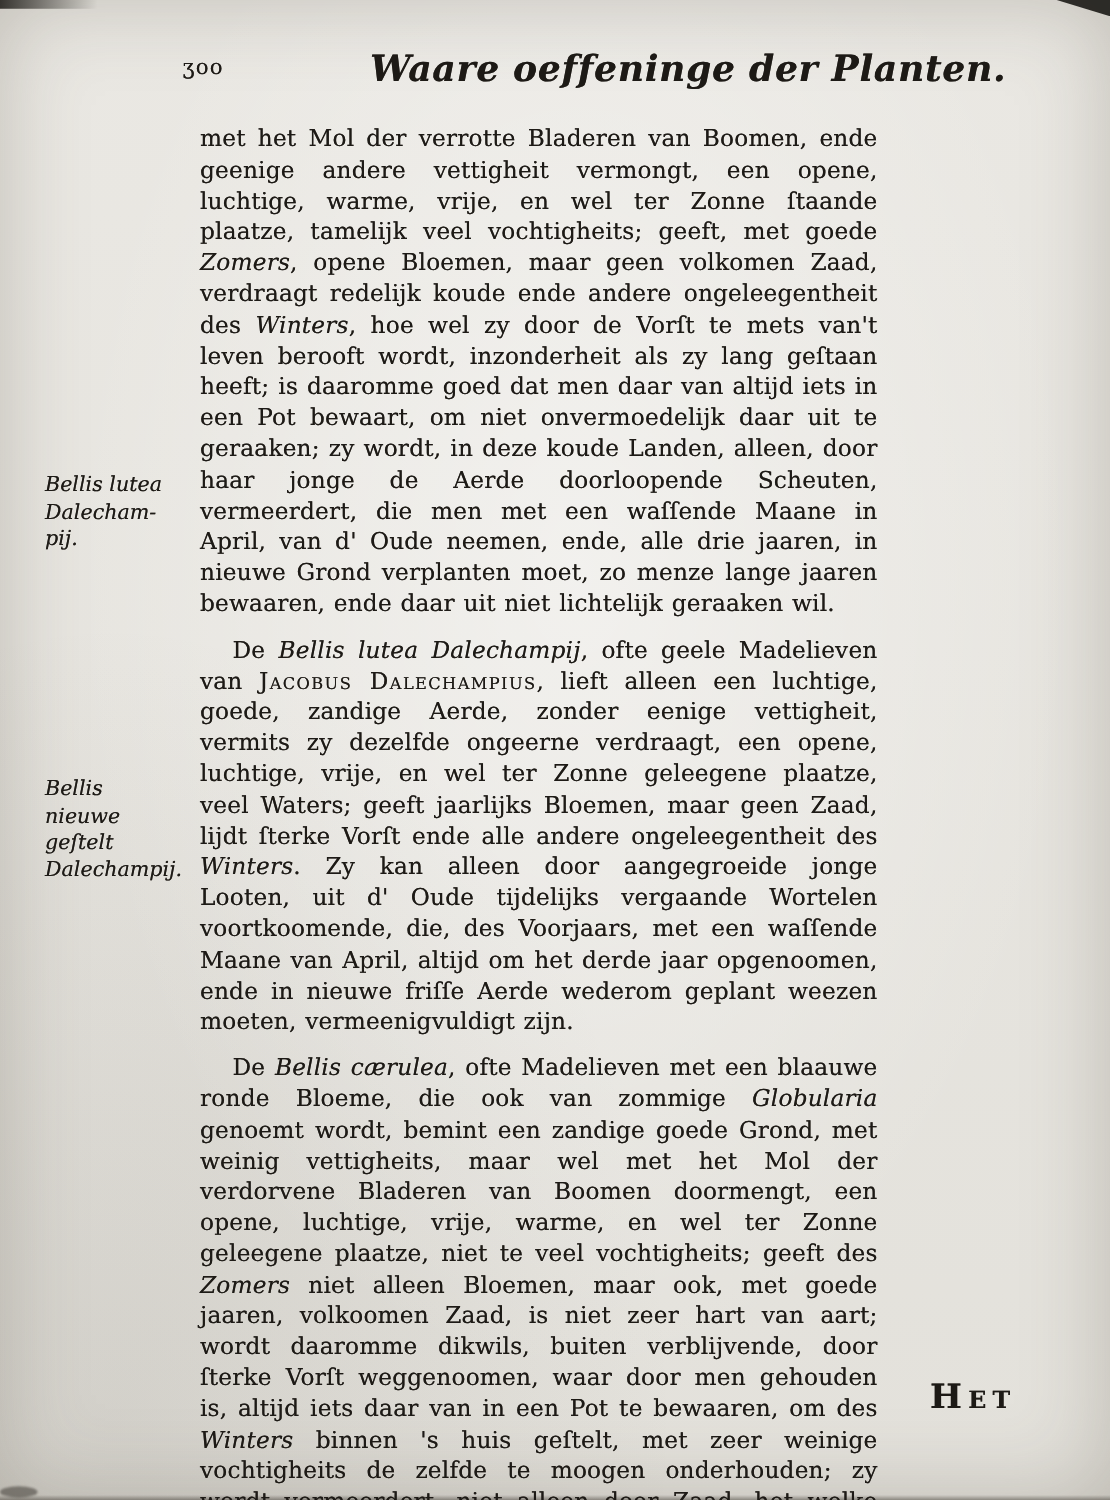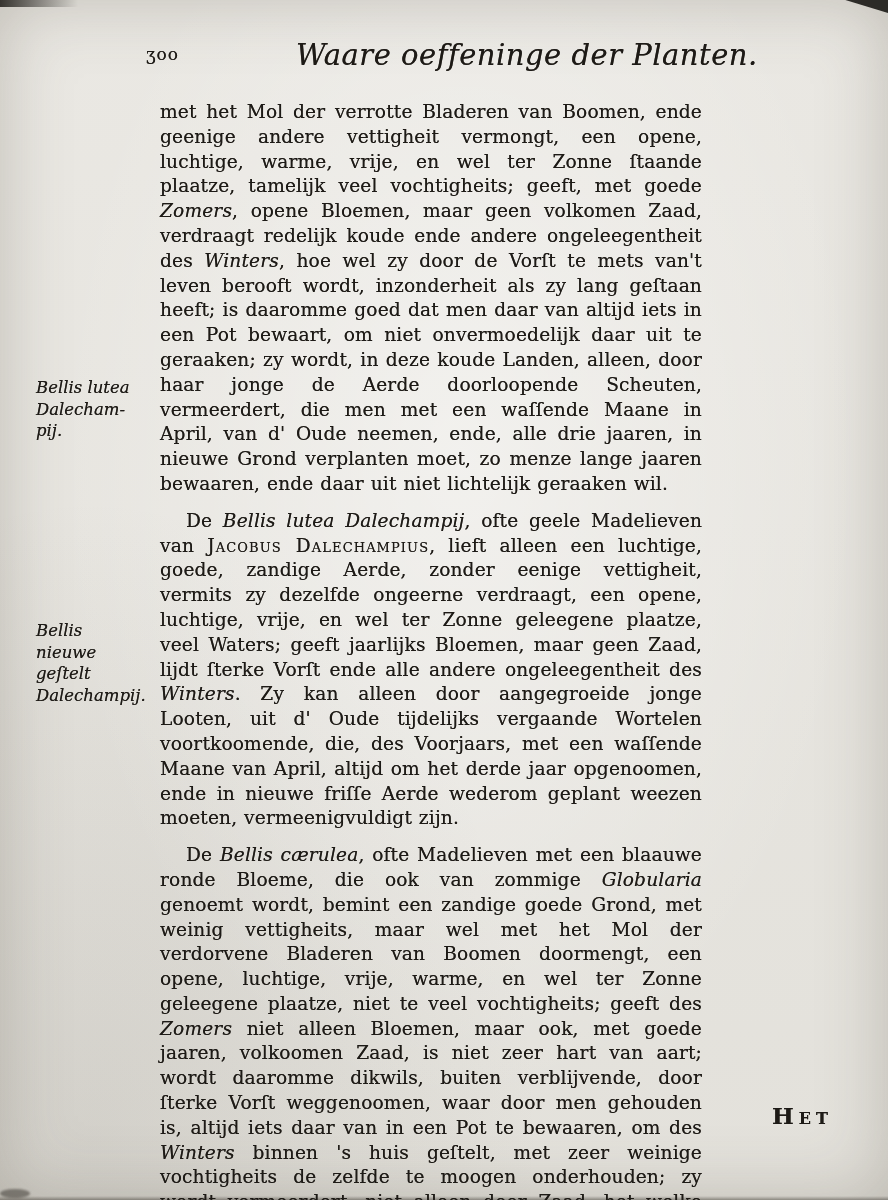--- a/index.html
+++ b/index.html
@@ -29,21 +29,21 @@
     background: linear-gradient(0deg, rgba(55,50,43,0.45), rgba(55,50,43,0)); }
   .artifact-bl { position:absolute; left:0; bottom:2px; width:30px; height:9px;
     background: rgba(50,46,40,0.5); border-radius: 50%; filter: blur(1px); }
 
   .page-number {
     position: absolute; left: 146px; top: 44px;
     font-size: 17px; letter-spacing: 1px;
   }
   .running-title {
     position: absolute; left: 296px; top: 38px; width: 424px;
-    text-align: center; font-style: italic; font-weight: normal;
+    text-align: center; font-style: italic; font-weight: bold;
     font-size: 29px; letter-spacing: 0.5px; white-space: nowrap;
   }
   .text-block {
     position: absolute; left: 148px; top: 88px; width: 566px;
     font-size: 18.6px; line-height: 24.8px;
     text-align: justify; letter-spacing: 0.15px; word-spacing: 0.8px;
   }
   .text-block p.para { margin: 12px; }
   .text-block p.indent { text-indent: 26px; }
   .seg-roman { font-style: normal; }
@@ -52,22 +52,22 @@
 
   .margin-note {
     position: absolute; left: 36px; width: 110px;
     font-style: italic; font-size: 16.5px; line-height: 21.5px;
     text-align: left;
   }
   .note-1 { top: 377px; }
   .note-2 { top: 620px; }
 
   .catchword {
-    position: absolute; left: 772px; top: 1102px;
-    font-size: 23px; font-weight: bold;
+    position: absolute; left: 744px; top: 1102px;
+    font-size: 27px; font-weight: bold;
     font-variant: small-caps; letter-spacing: 5px;
   }
 </style>
 </head>
 <body>
 
 <div class="page">
 
   <div class="artifact-tl"></div>
   <div class="artifact-tr"></div>

